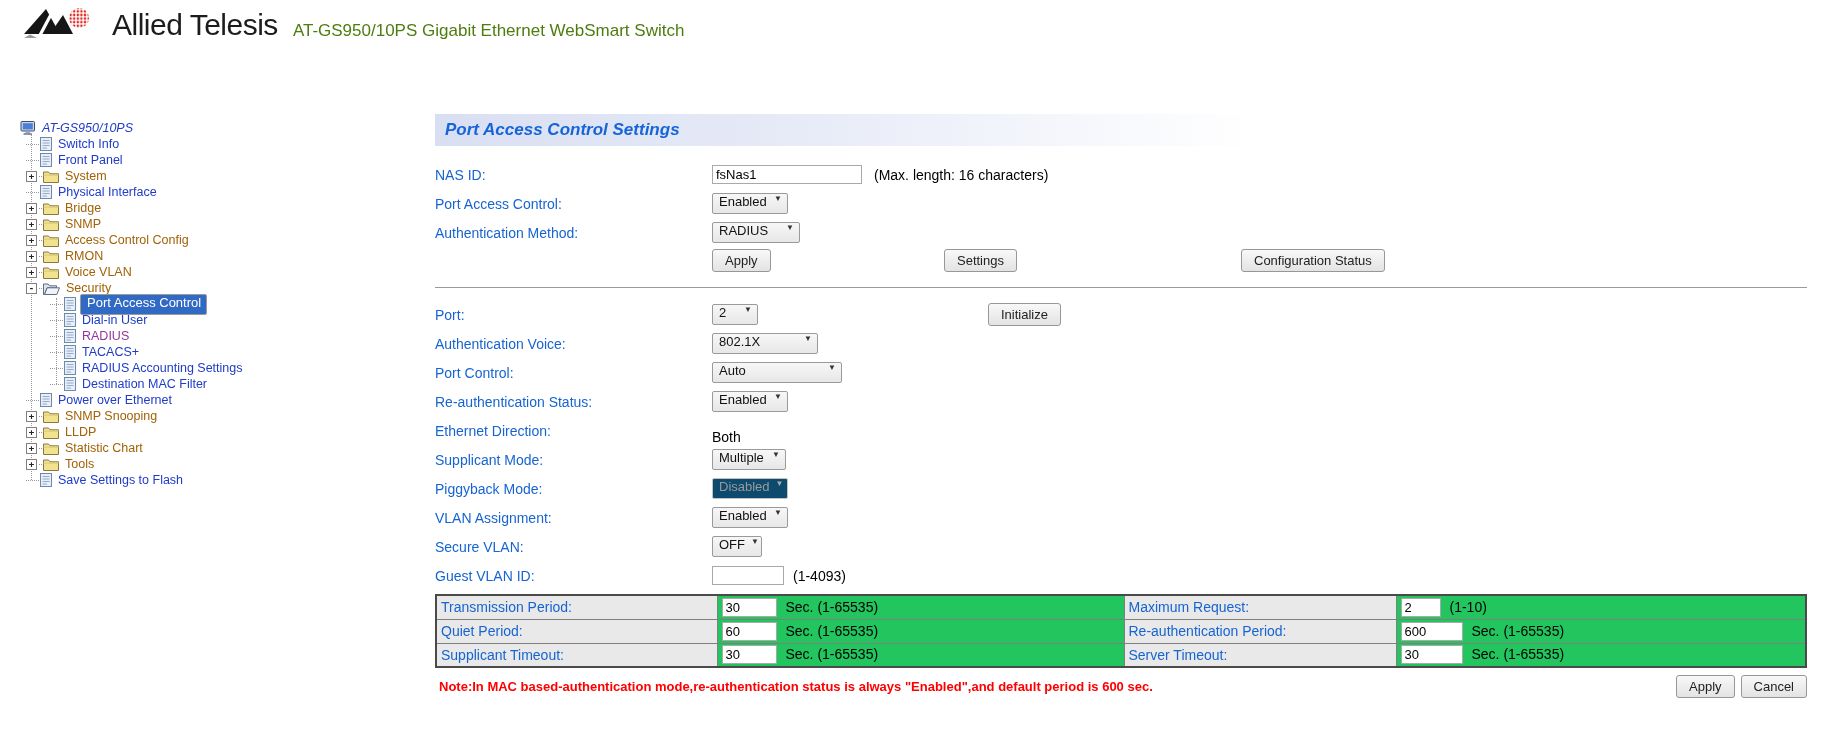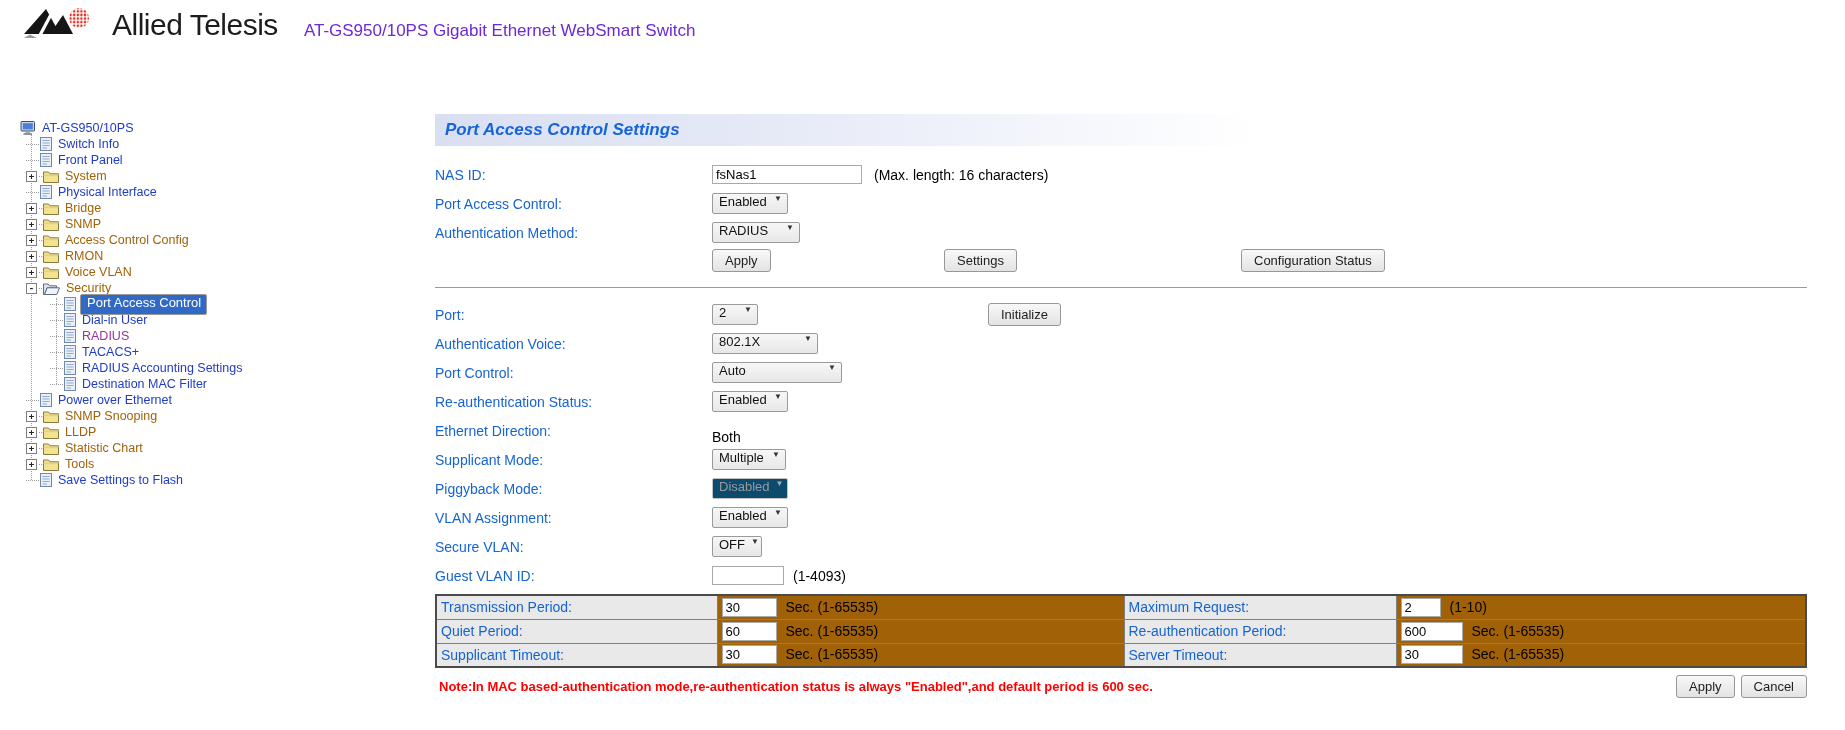--- a/index.html
+++ b/index.html
@@ -6,29 +6,29 @@
   html,body { margin:0; padding:0; background:#fff; }
   body {
     width:1845px; height:730px; position:relative; overflow:hidden;
     font-family:"Liberation Sans", sans-serif; color:#111;
   }
 
   
   #header { position:absolute; left:22px; top:6px; display:flex; align-items:center; }
   .logo-mark { margin-right:10px; }
   .brand { font-size:30px; color:#1c1c1c; letter-spacing:-0.5px; }
-  .product { font-size:17px; color:#6d28d9; margin-left:26px; margin-top:12px; }
+  .product { font-size:17px; color:#4d7c0f; margin-left:15px; margin-top:12px; }
 
   
   #tree { position:absolute; left:10px; top:120px; font-size:12.5px; white-space:nowrap; }
   .spine { position:absolute; width:0; border-left:1px dotted #9a9a9a; }
   #spine-main { left:21px; top:14px; height:346px; }
   #spine-sec  { left:46px; top:178px; height:86px; }
   .trow { display:flex; align-items:center; height:16px; position:relative; }
-  .lvl0 { padding-left:10px; }
+  .lvl0 { padding-left:10px;font-style:italic; }
   .lvl1 { padding-left:16px; }
   .lvl2 { padding-left:40px; }
   .exp {
     width:11px; height:11px; border:1px solid #7f7f7f; background:#fff;
     display:flex; align-items:center; justify-content:center;
     font:bold 9px/9px "DejaVu Sans Mono", monospace; color:#222; margin-right:2px; flex:0 0 auto;
   }
   .stub { width:13px; border-top:1px dotted #9a9a9a; margin-right:1px; flex:0 0 auto; }
   .stub.short { width:3px; }
   .ticon { display:flex; align-items:center; margin-right:4px; flex:0 0 auto; }
@@ -71,21 +71,21 @@
   .sel.disabled .arr { color:#aaa; }
 
   .sep { border:none; border-top:1px solid #9a9a9a; margin:13px 0 0 0; }
   .gap12 { height:12px; }
   .gap14 { height:14px; }
 
   
   #timers { border-collapse:collapse; width:100%; margin-top:4px; border:2px solid #4a4a4a; }
   #timers td { border:1px solid #7f7f7f; height:24px; padding:0 0 0 4px; }
   #timers td.tl { background:#e9e9e9; color:#1664D2; font-size:14px; }
-  #timers td.tv { background:#a16207; }
+  #timers td.tv { background:#22c55e; }
   #timers td.tv .hint { margin-left:9px; }
   .w55 { width:55px; } .w40 { width:40px; } .w62 { width:62px; }
 
   .footer-row { display:flex; align-items:center; margin-top:7px; }
   .note { font-size:13px; font-weight:bold; color:#FF0000; margin-left:4px; }
   .footer-btns { margin-left:auto; display:flex; gap:6px; }
 </style>
 </head>
 <body>
 

